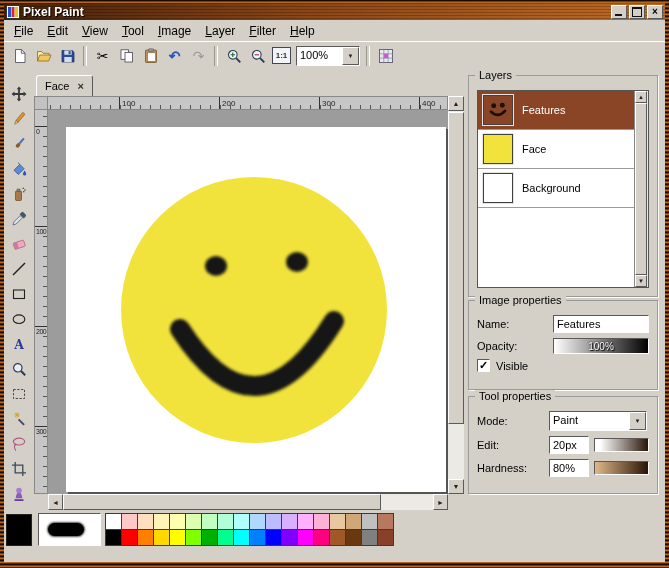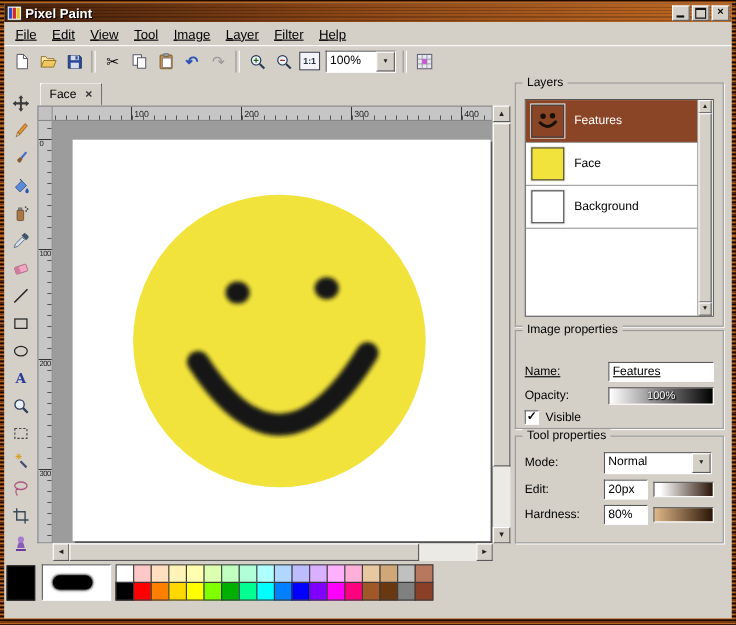--- a/index.html
+++ b/index.html
@@ -20,21 +20,21 @@
   .wbtn{width:16px;height:14px;background:#d4d0c8;border:1px solid;border-color:#fff #5a5a5a #5a5a5a #fff;
     padding:0;display:flex;align-items:center;justify-content:center;font-size:9px;line-height:1;
     font-family:"Liberation Sans",sans-serif;position:relative;cursor:default;}
   .glyph-min{position:absolute;left:3px;bottom:2px;width:7px;height:2px;background:#111;}
   .glyph-max{width:8px;height:7px;border:1px solid #111;border-top-width:2px;}
   .wbtn.close span{font-weight:bold;font-size:10px;}
 
   
   .menubar{position:absolute;left:0;top:17px;right:0;height:21px;display:flex;align-items:center;
     padding:0 4px;gap:2px;border-bottom:1px solid #a8a49c;background:#d4d0c8;font-size:12px;}
-  .menu-item{padding:2px 6px;text-decoration:underline;}
+  .menu-item{padding:2px 6px;}
   .menu-item::first-letter{text-decoration:underline;}
 
   
   .toolbar{position:absolute;left:0;top:38px;right:0;height:27px;display:flex;align-items:center;
     padding:0 4px;gap:1px;border-top:1px solid #fff;border-bottom:1px solid #a8a49c;background:#d4d0c8;}
   .tbtn{width:23px;height:23px;background:#d4d0c8;border:1px solid #d4d0c8;padding:0;
     display:flex;align-items:center;justify-content:center;cursor:default;}
   .tbi{width:16px;height:16px;}
   .tglyph{font-size:14px;line-height:1;}
   .tsep{width:2px;height:20px;margin:0 3px;border-left:1px solid #9a968e;border-right:1px solid #fff;}
@@ -117,21 +117,21 @@
     margin-right:9px;flex:none;}
   .thumb svg{width:100%;height:100%;}
   .llist-sb{position:absolute;right:0;top:0;bottom:0;width:13px;background:#eceae4;border-left:1px solid #888;}
   .llist-btn{position:absolute;left:0;width:12px;height:12px;background:#d4d0c8;border:1px solid;
     border-color:#fff #5a5a5a #5a5a5a #fff;box-sizing:border-box;display:flex;align-items:center;justify-content:center;
     font-size:6px;color:#222;}
   .llist-thumb{position:absolute;left:0;top:12px;bottom:12px;width:12px;background:#d4d0c8;border:1px solid;
     border-color:#fff #5a5a5a #5a5a5a #fff;box-sizing:border-box;}
 
   .prow{display:flex;align-items:center;margin:0 8px 5px 8px;}
-  .g-lprops .prow:first-of-type{margin-top:28px;text-decoration:underline;}
+  .g-lprops .prow:first-of-type{margin-top:14px;}
   .g-tprops .prow:first-of-type{margin-top:14px;}
   .plabel{width:72px;flex:none;}
   .tin{width:96px;height:18px;box-sizing:border-box;border:1px solid;border-color:#5a5a5a #fff #fff #5a5a5a;
     background:#fff;font-family:"Liberation Sans",sans-serif;font-size:11px;padding:1px 3px;margin-left:auto;}
   .opbar{width:96px;height:16px;margin-left:auto;border:1px solid;border-color:#5a5a5a #fff #fff #5a5a5a;box-sizing:border-box;
     background:linear-gradient(90deg,#fff,#000);color:#fff;display:flex;align-items:center;justify-content:center;
     font-size:10px;text-shadow:0 0 2px #000,1px 1px 1px #000;}
   .cb{width:13px;height:13px;background:#fff;border:1px solid;border-color:#5a5a5a #fff #fff #5a5a5a;box-sizing:border-box;
     display:flex;align-items:center;justify-content:center;font-size:11px;font-weight:bold;line-height:1;margin-right:6px;}
   .mode-combo{width:106px;margin-left:auto;}
@@ -522,21 +522,21 @@
               </span>
           <span>Visible</span>
         </div>
       </div>
 
       <div class="group g-tprops">
         <span class="group-title">Tool properties</span>
         <div class="prow">
           <span class="plabel">Mode:</span>
           <span class="combo mode-combo">
-            <span class="combo-text">Normal</span>
+            <span class="combo-text">Paint</span>
             <span class="combo-btn">▼</span>
           </span>
         </div>
         <div class="prow">
           <span class="plabel">Edit:</span>
           <input class="tin sizein" type="text" value="20px" style="">
           <span class="slider size-slider"></span>
         </div>
         <div class="prow">
           <span class="plabel">Hardness:</span>

